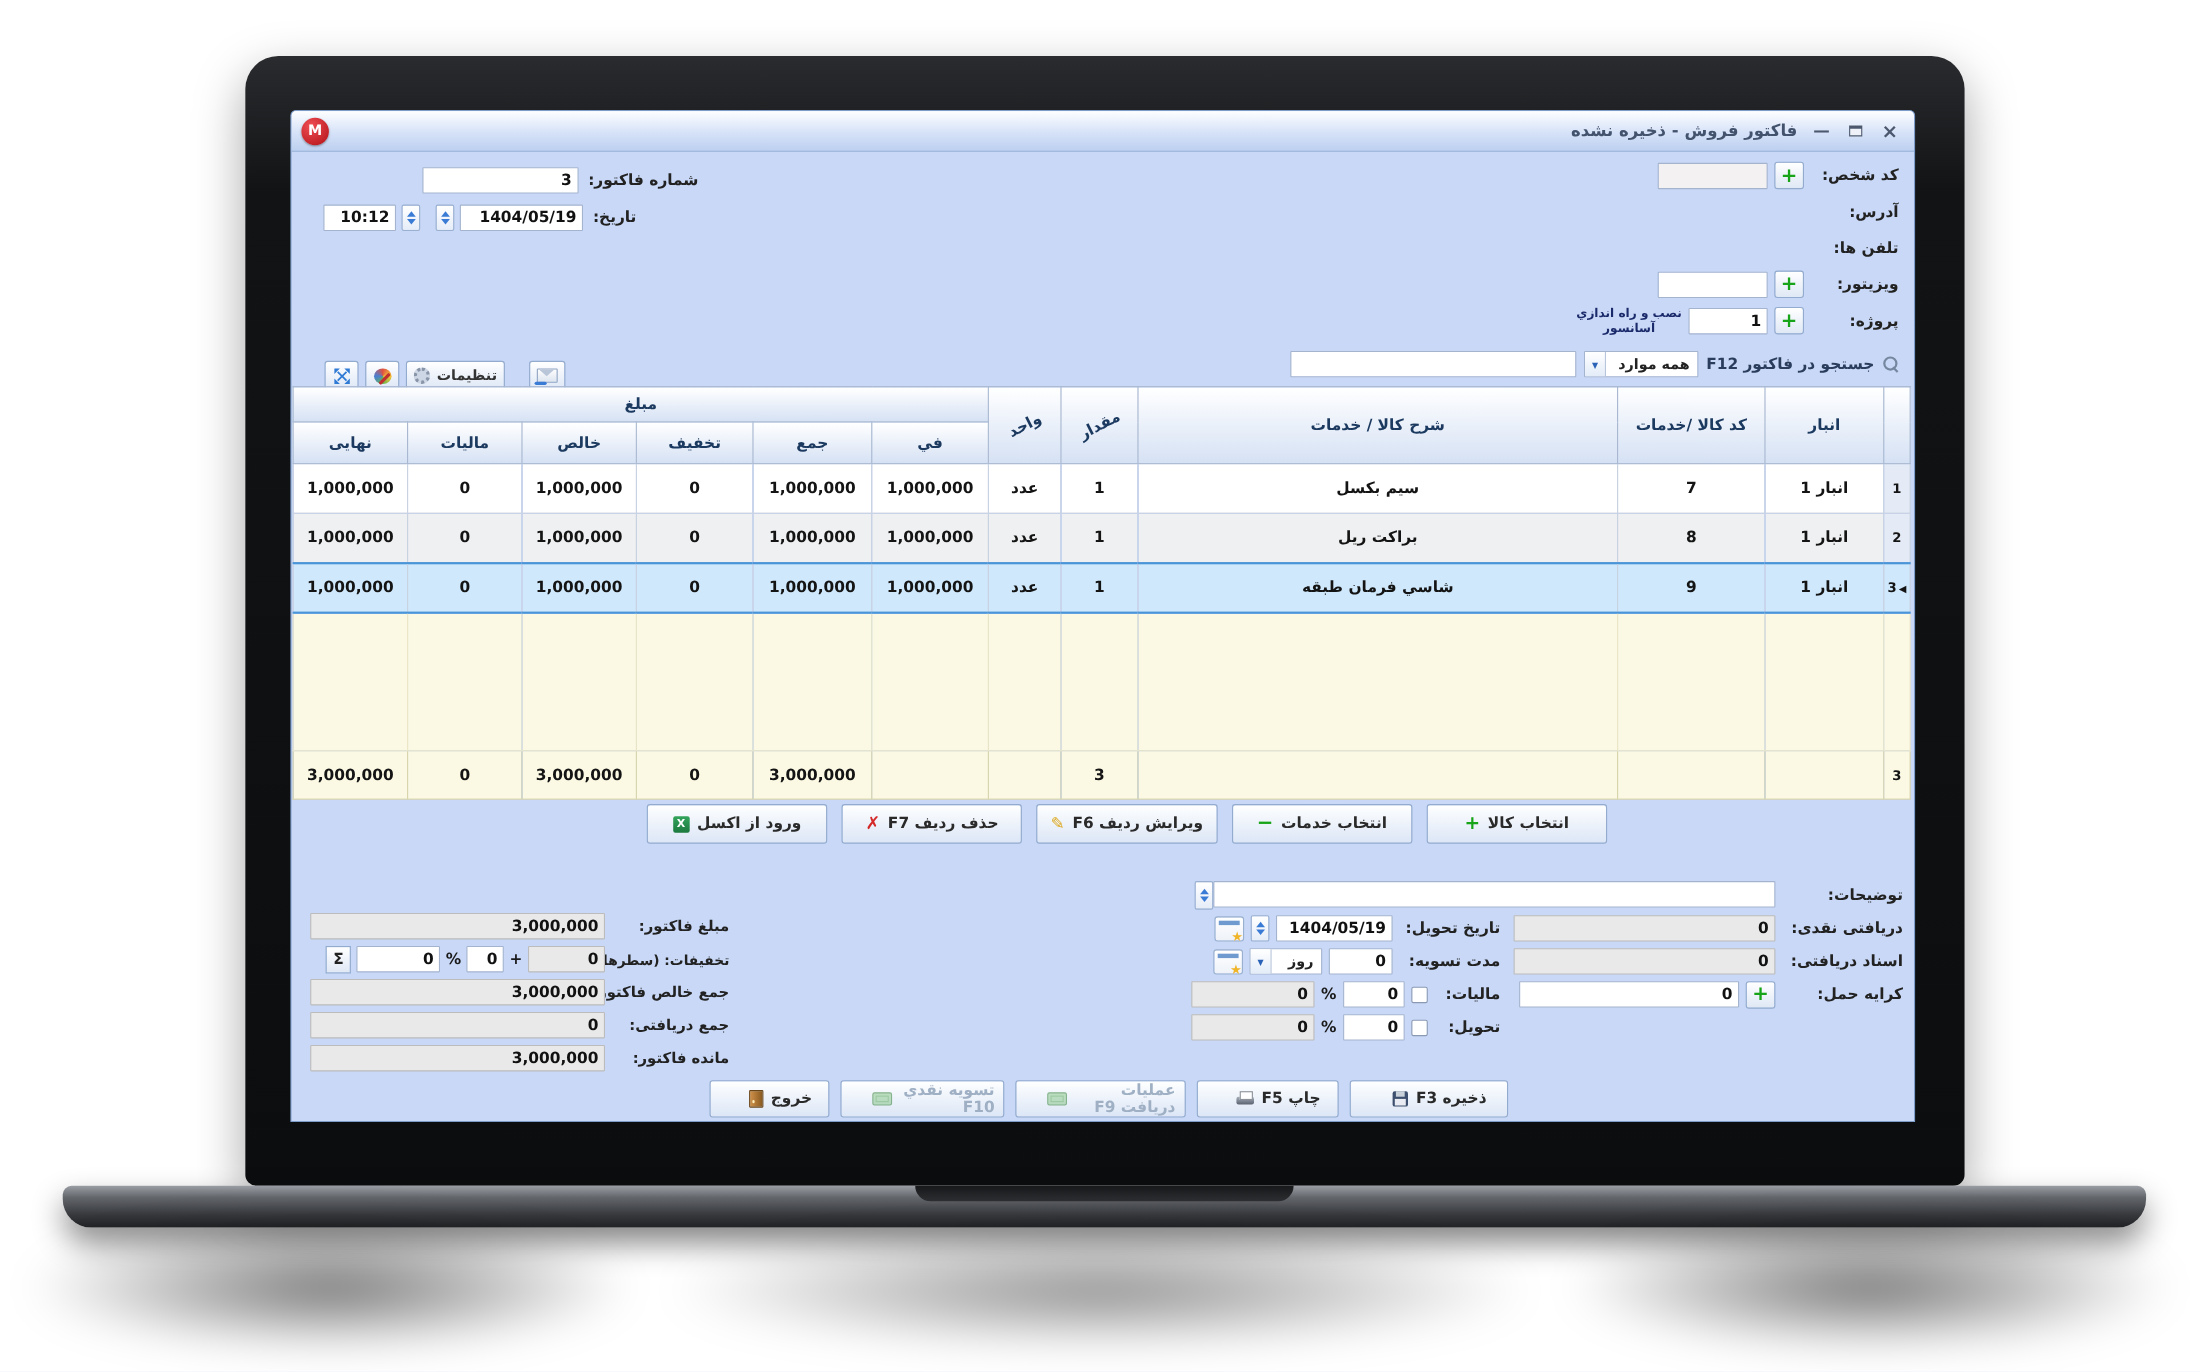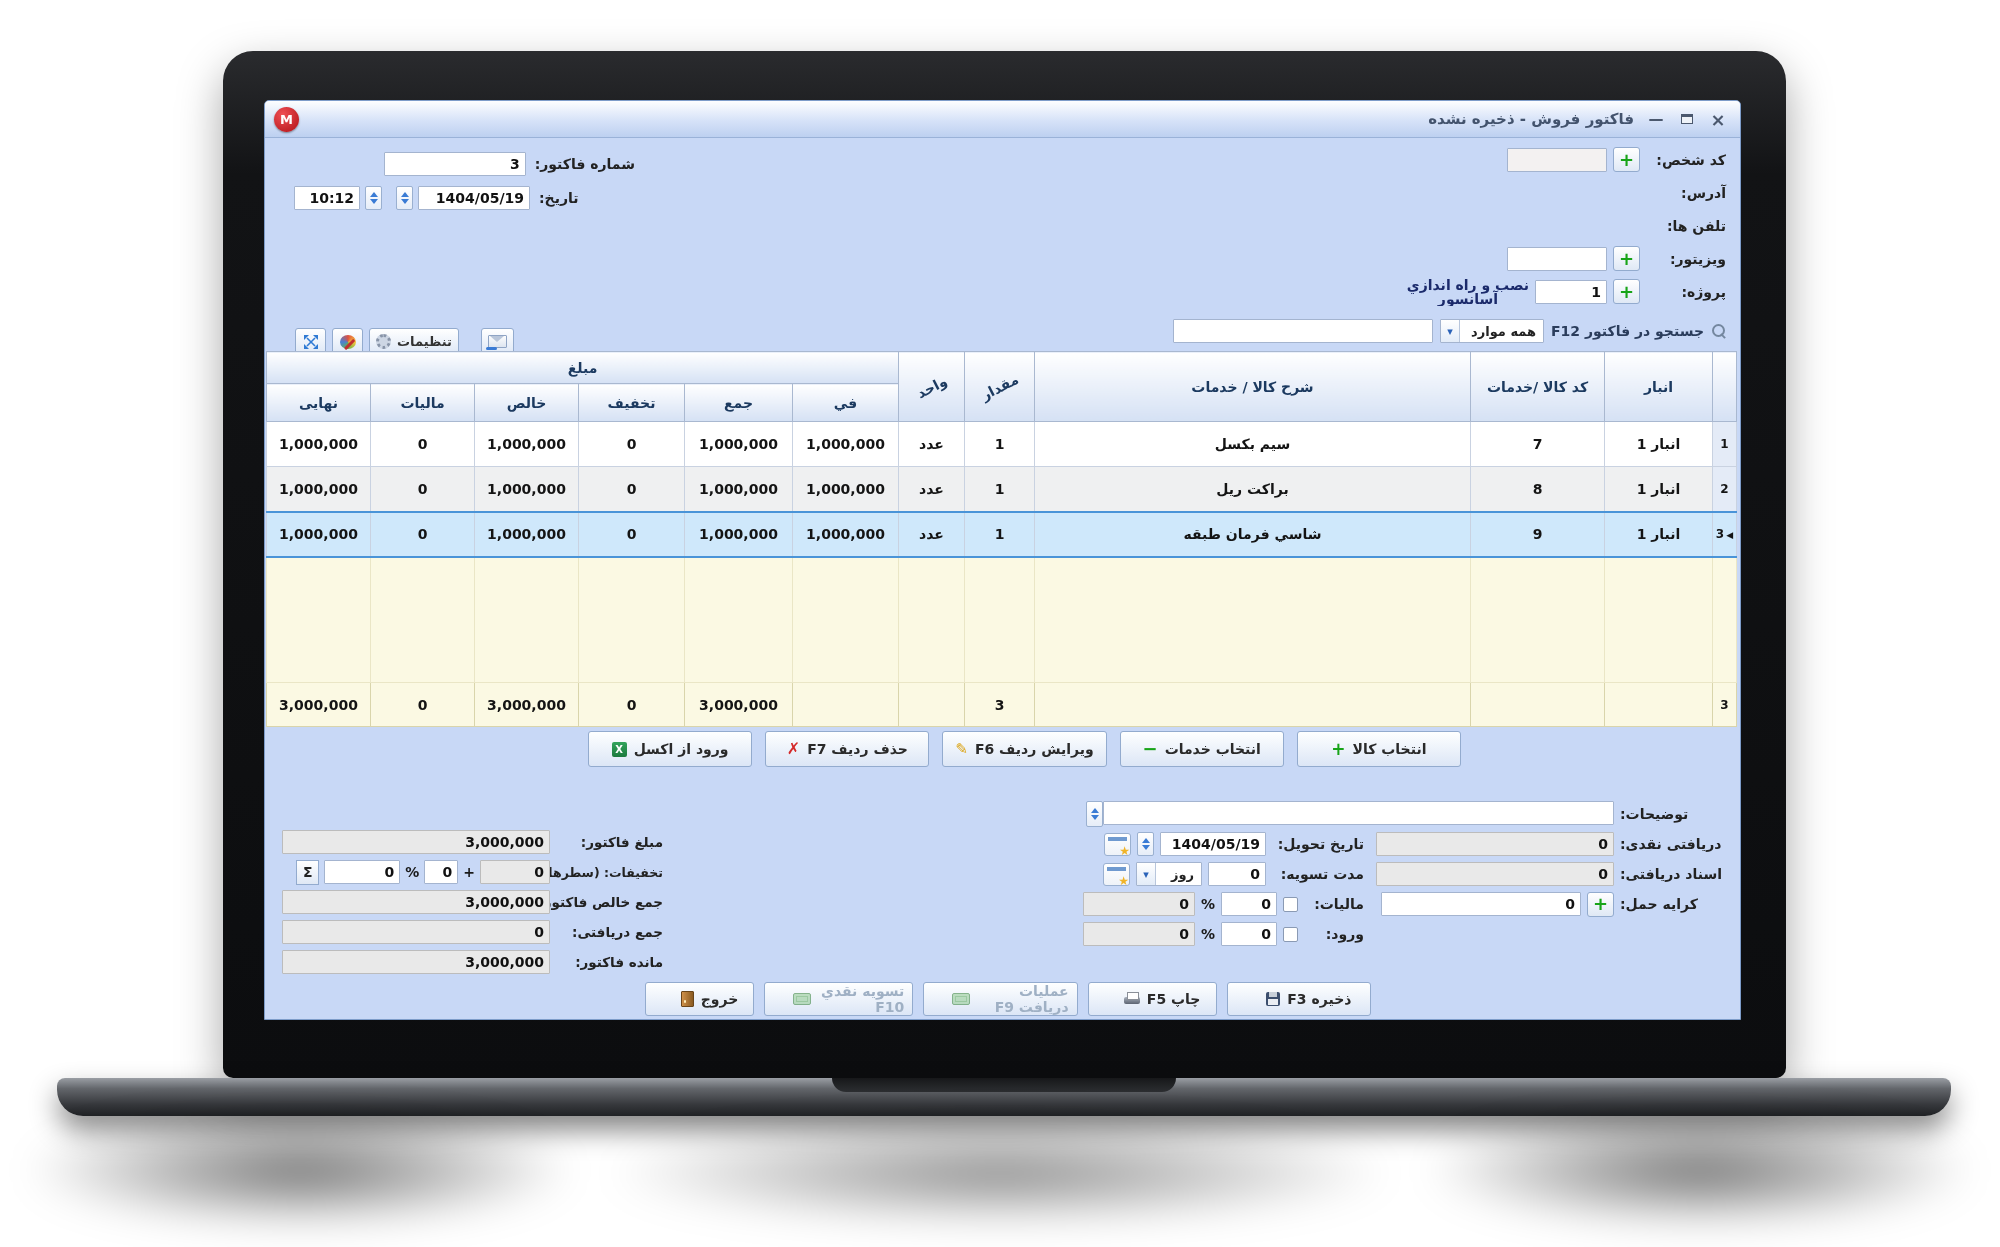--- a/index.html
+++ b/index.html
@@ -46,21 +46,21 @@
   .spin { width:17px; height:24px; border:1px solid #9ab0d0; background:linear-gradient(#fff,#e6edf8);
           border-radius:2px; display:flex; flex-direction:column; align-items:center; justify-content:center; gap:2px; }
   .spin i { width:0; height:0; border-left:4px solid transparent; border-right:4px solid transparent; }
   .spin .up { border-bottom:5px solid #3a7bd5; }
   .spin .dn { border-top:5px solid #3a7bd5; }
 
   
   .form-right { position:absolute; top:42px; right:14px; width:480px; }
   .form-right .frow { display:flex; align-items:center; height:33px; gap:6px; }
   .rlbl { min-width:80px; text-align:right; }
-  .project-note { font-size:14px; line-height:14px; color:#1b2a6b; font-weight:bold; height:28px; overflow:hidden; text-align:center; }
+  .project-note { font-size:11px; line-height:14px; color:#1b2a6b; font-weight:bold; height:28px; overflow:hidden; text-align:center; }
 
   .form-left { position:absolute; top:46px; left:14px; width:356px; }
   .form-left .frow { display:flex; direction:ltr; justify-content:flex-end; align-items:center; height:34px; gap:5px; }
   .form-left .lbl { margin-left:4px; min-width:96px; text-align:left; }
 
   
   .tools-left { position:absolute; top:227px; left:14px; display:flex; direction:ltr; gap:6px; align-items:center;padding-left:16px; }
   .tool-btn { height:27px; min-width:31px; background:linear-gradient(#ffffff,#dde7f6); border:1px solid #93abce;
               border-radius:3px; display:flex; align-items:center; justify-content:center; gap:6px; padding:0 6px;
               font-weight:bold; color:#333; font-size:13px; }
@@ -103,21 +103,21 @@
   .f8bar { position:absolute; top:671px; left:0; right:0; height:23px;
            background:linear-gradient(#c6d6f3,#9cbae8); border-top:1px solid #eef3fb; border-bottom:1px solid #8fa8d0;
            color:#173a6a; font-weight:bold; font-size:13px; display:flex; align-items:center;
            justify-content:space-between; padding:0 10px; }
   .tri-down { width:0; height:0; border-left:5px solid transparent; border-right:5px solid transparent; border-top:6px solid #3c5larger; border-top:6px solid #3c587e; }
 
   
   .fbr { position:absolute; top:698px; right:10px; width:660px; }
   .fbr .row { display:flex; align-items:center; height:30px; gap:6px; }
   .rpart { width:360px; display:flex; gap:6px; align-items:center; flex:none; }
-  .lbl-r { width:110px; text-align:left; flex:none; }
+  .lbl-r { width:110px; text-align:right; flex:none; }
   .lbl-m { width:92px; text-align:right; flex:none; }
   .notes-wrap { display:flex; width:528px; }
   .chk { width:15px; height:15px; background:#fff; border:1px solid #8a9ab4; border-radius:2px; flex:none; }
   .ic-cal { width:27px; height:23px; background:linear-gradient(#fff,#eef2f8); border:1px solid #9ab0d0;
             border-radius:3px; position:relative; flex:none; }
   .ic-cal::before { content:''; position:absolute; left:3px; right:3px; top:3px; height:4px; background:#6f9ad0; }
   .ic-cal::after { content:'★'; position:absolute; right:0px; bottom:-3px; color:#f0b428; font-size:12px; }
   .pct { font-weight:bold; }
 
   .fbl { position:absolute; top:726px; left:12px; width:386px; }
@@ -432,21 +432,21 @@
             <input class="inp" style="width: 200px;" value="0">
           </div>
           <span class="lbl" style="width:60px; text-align:right;">مالیات:</span>
           <span class="chk"></span>
           <input class="inp" style="width: 56px;" value="0">
           <span class="pct">%</span>
           <input class="ginp" style="width: 112px;" value="0">
         </div>
         <div class="row">
           <div class="rpart"></div>
-          <span class="lbl" style="width:60px; text-align:right;">ورود:</span>
+          <span class="lbl" style="width:60px; text-align:right;">تحویل:</span>
           <span class="chk"></span>
           <input class="inp" style="width: 56px;" value="0">
           <span class="pct">%</span>
           <input class="ginp" style="width: 112px;" value="0">
         </div>
       </div>
 
       <div class="fbl">
         <div class="row">
           <span class="lbl lbl-l">مبلغ فاکتور:</span>

